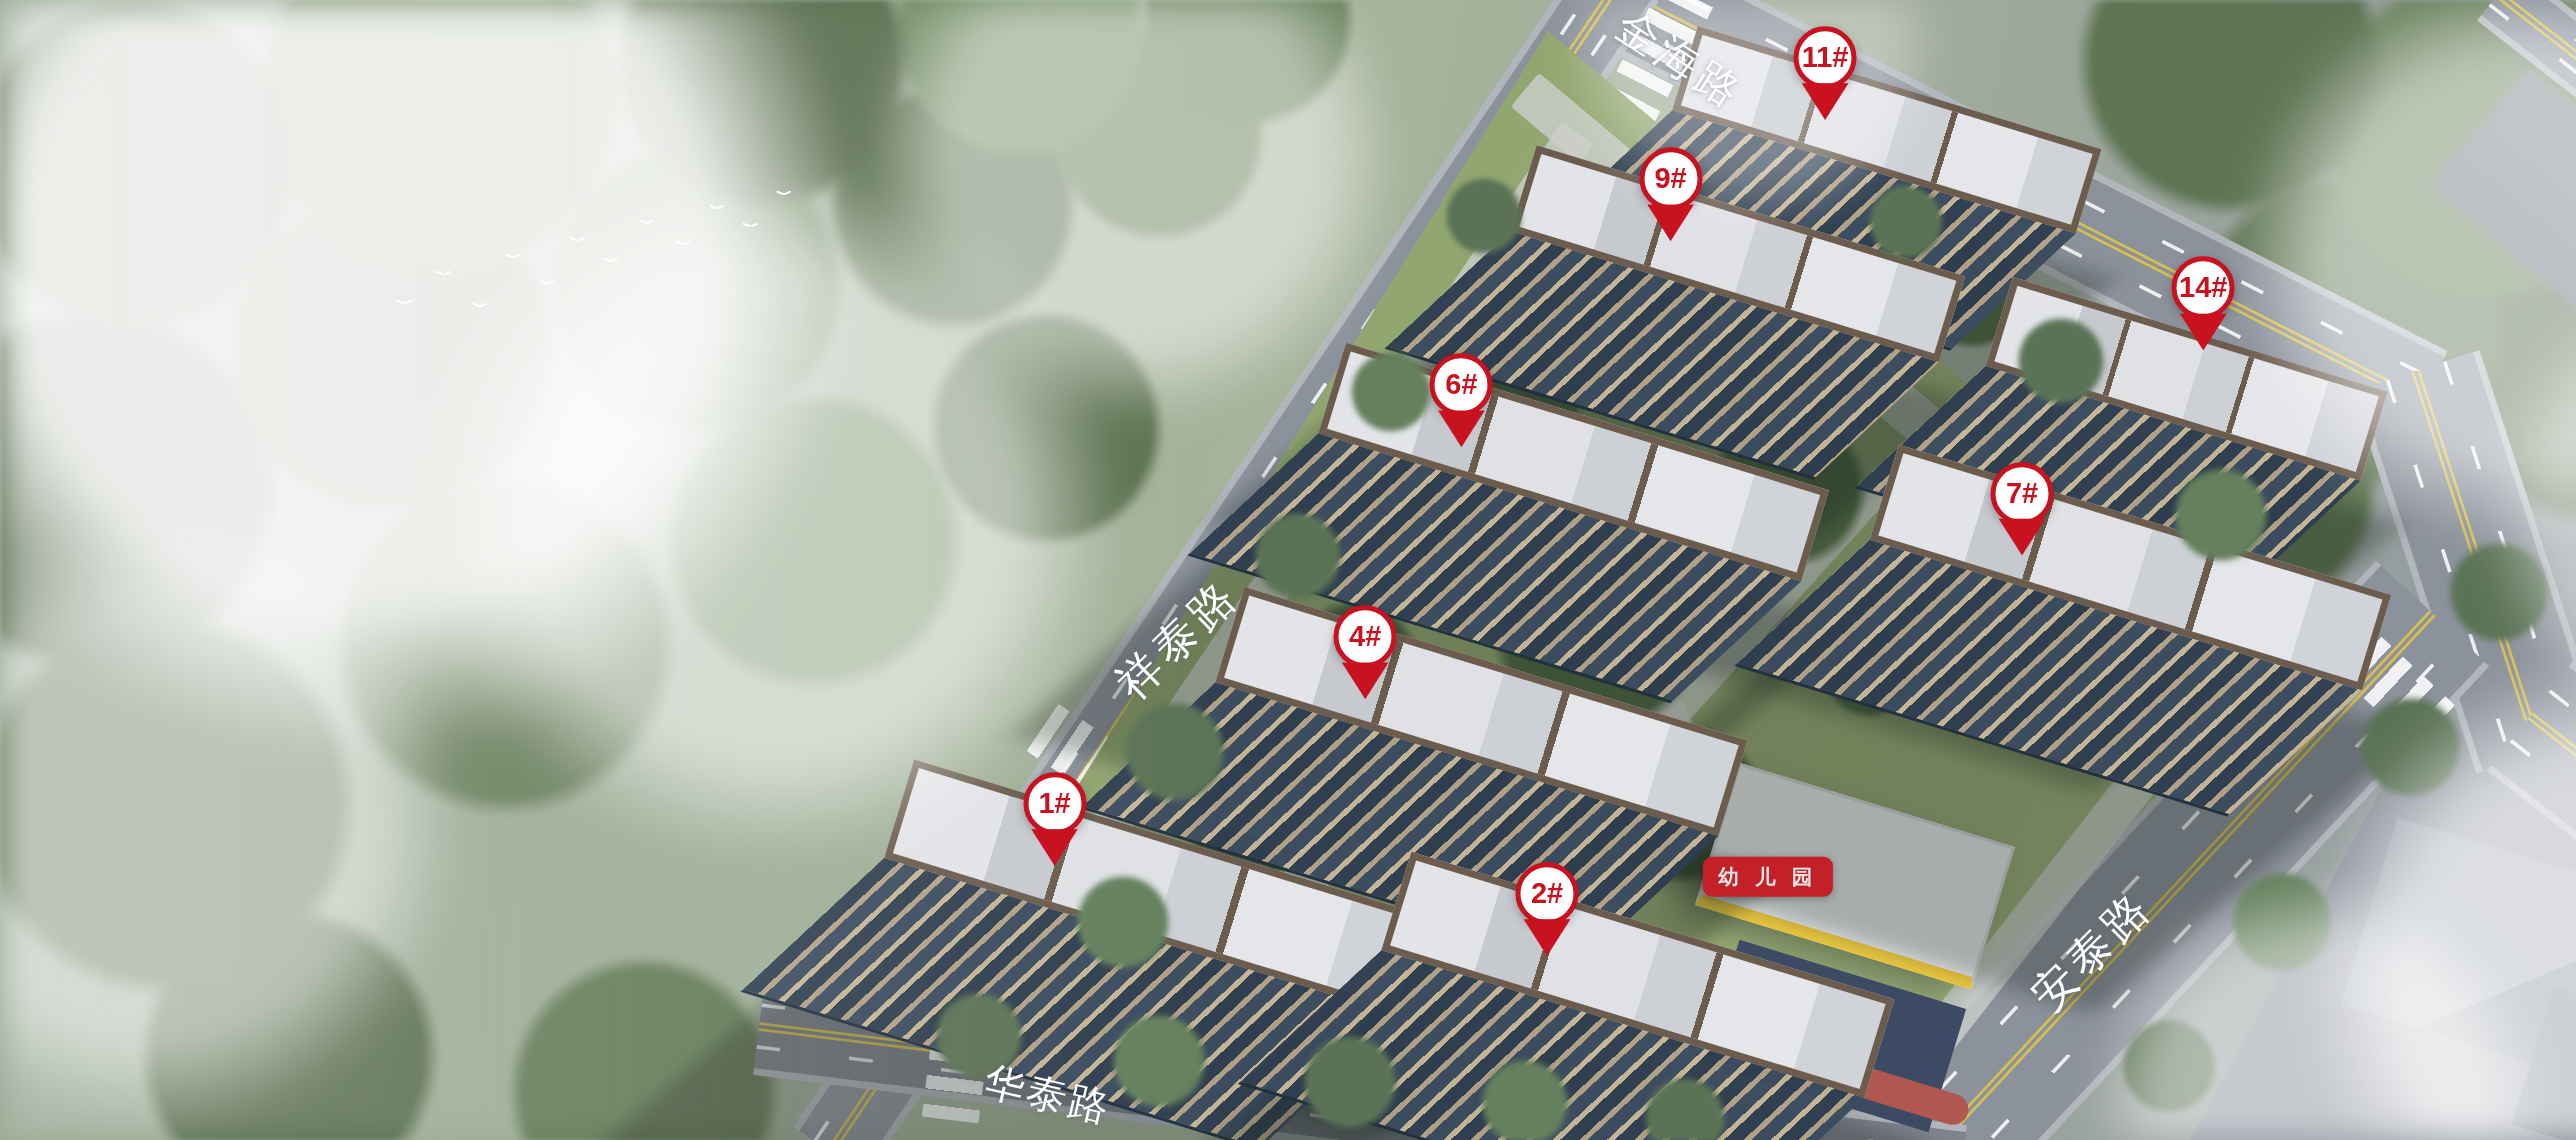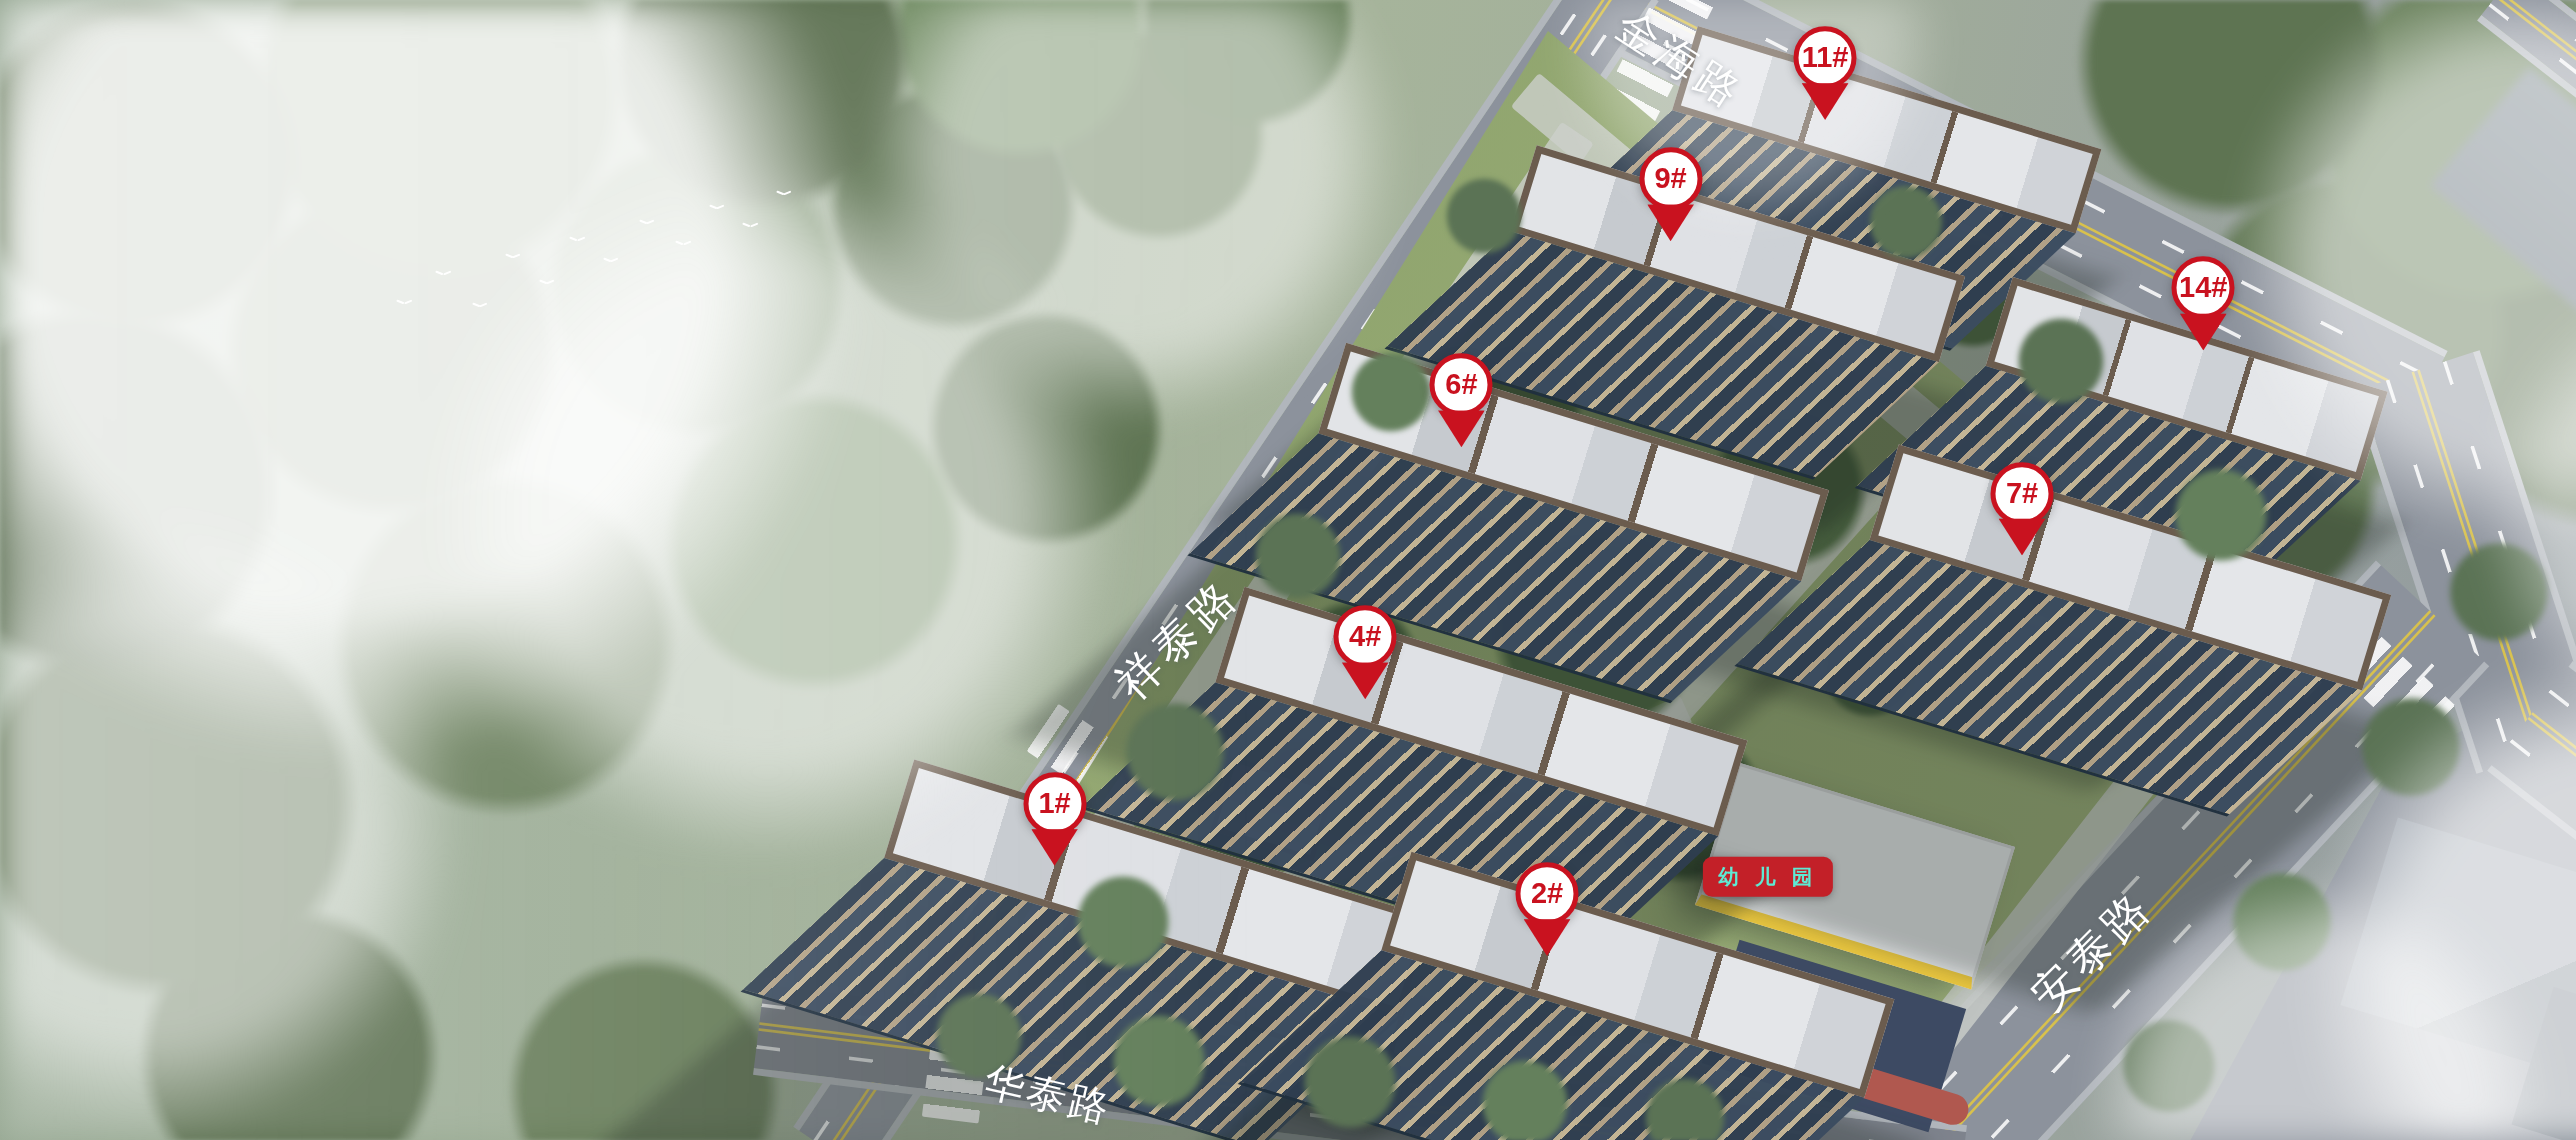--- a/index.html
+++ b/index.html
@@ -176,21 +176,21 @@
   .pin{position:absolute;z-index:15;display:flex;flex-direction:column;align-items:center;
     transform:translate(-50%,-100%);}
   .pin-circle{width:63px;height:63px;border-radius:50%;background:#ffffff;
     border:5.7px solid var(--marker-red,#c9121f);display:flex;align-items:center;justify-content:center;
     box-shadow:0 3.1px 9.3px rgba(40,40,40,.35);}
   .pin-circle span{color:var(--marker-red,#c9121f);font-weight:bold;font-size:29px;line-height:1;}
   .pin-tail{width:47px;height:37px;background:var(--marker-red,#c9121f);margin-top:-6.2px;
     clip-path:polygon(0 0,100% 0,50% 100%);}
 
   .kg-badge{position:absolute;z-index:15;transform:translate(-50%,-50%);
-    background:var(--badge-red,#c32028);color:#5eead4;border-radius:9.3px;
+    background:var(--badge-red,#c32028);color:#e5e5e5;border-radius:9.3px;
     padding:6.2px 15.5px;font-size:20.6px;font-weight:bold;letter-spacing:5.2px;white-space:nowrap;
     box-shadow:0 2.1px 7.2px rgba(40,40,40,.35);}
 </style>
 </head>
 <body>
 
 <div id="canvas">
 
   <div class="base"></div>
   <div class="forest"></div>

